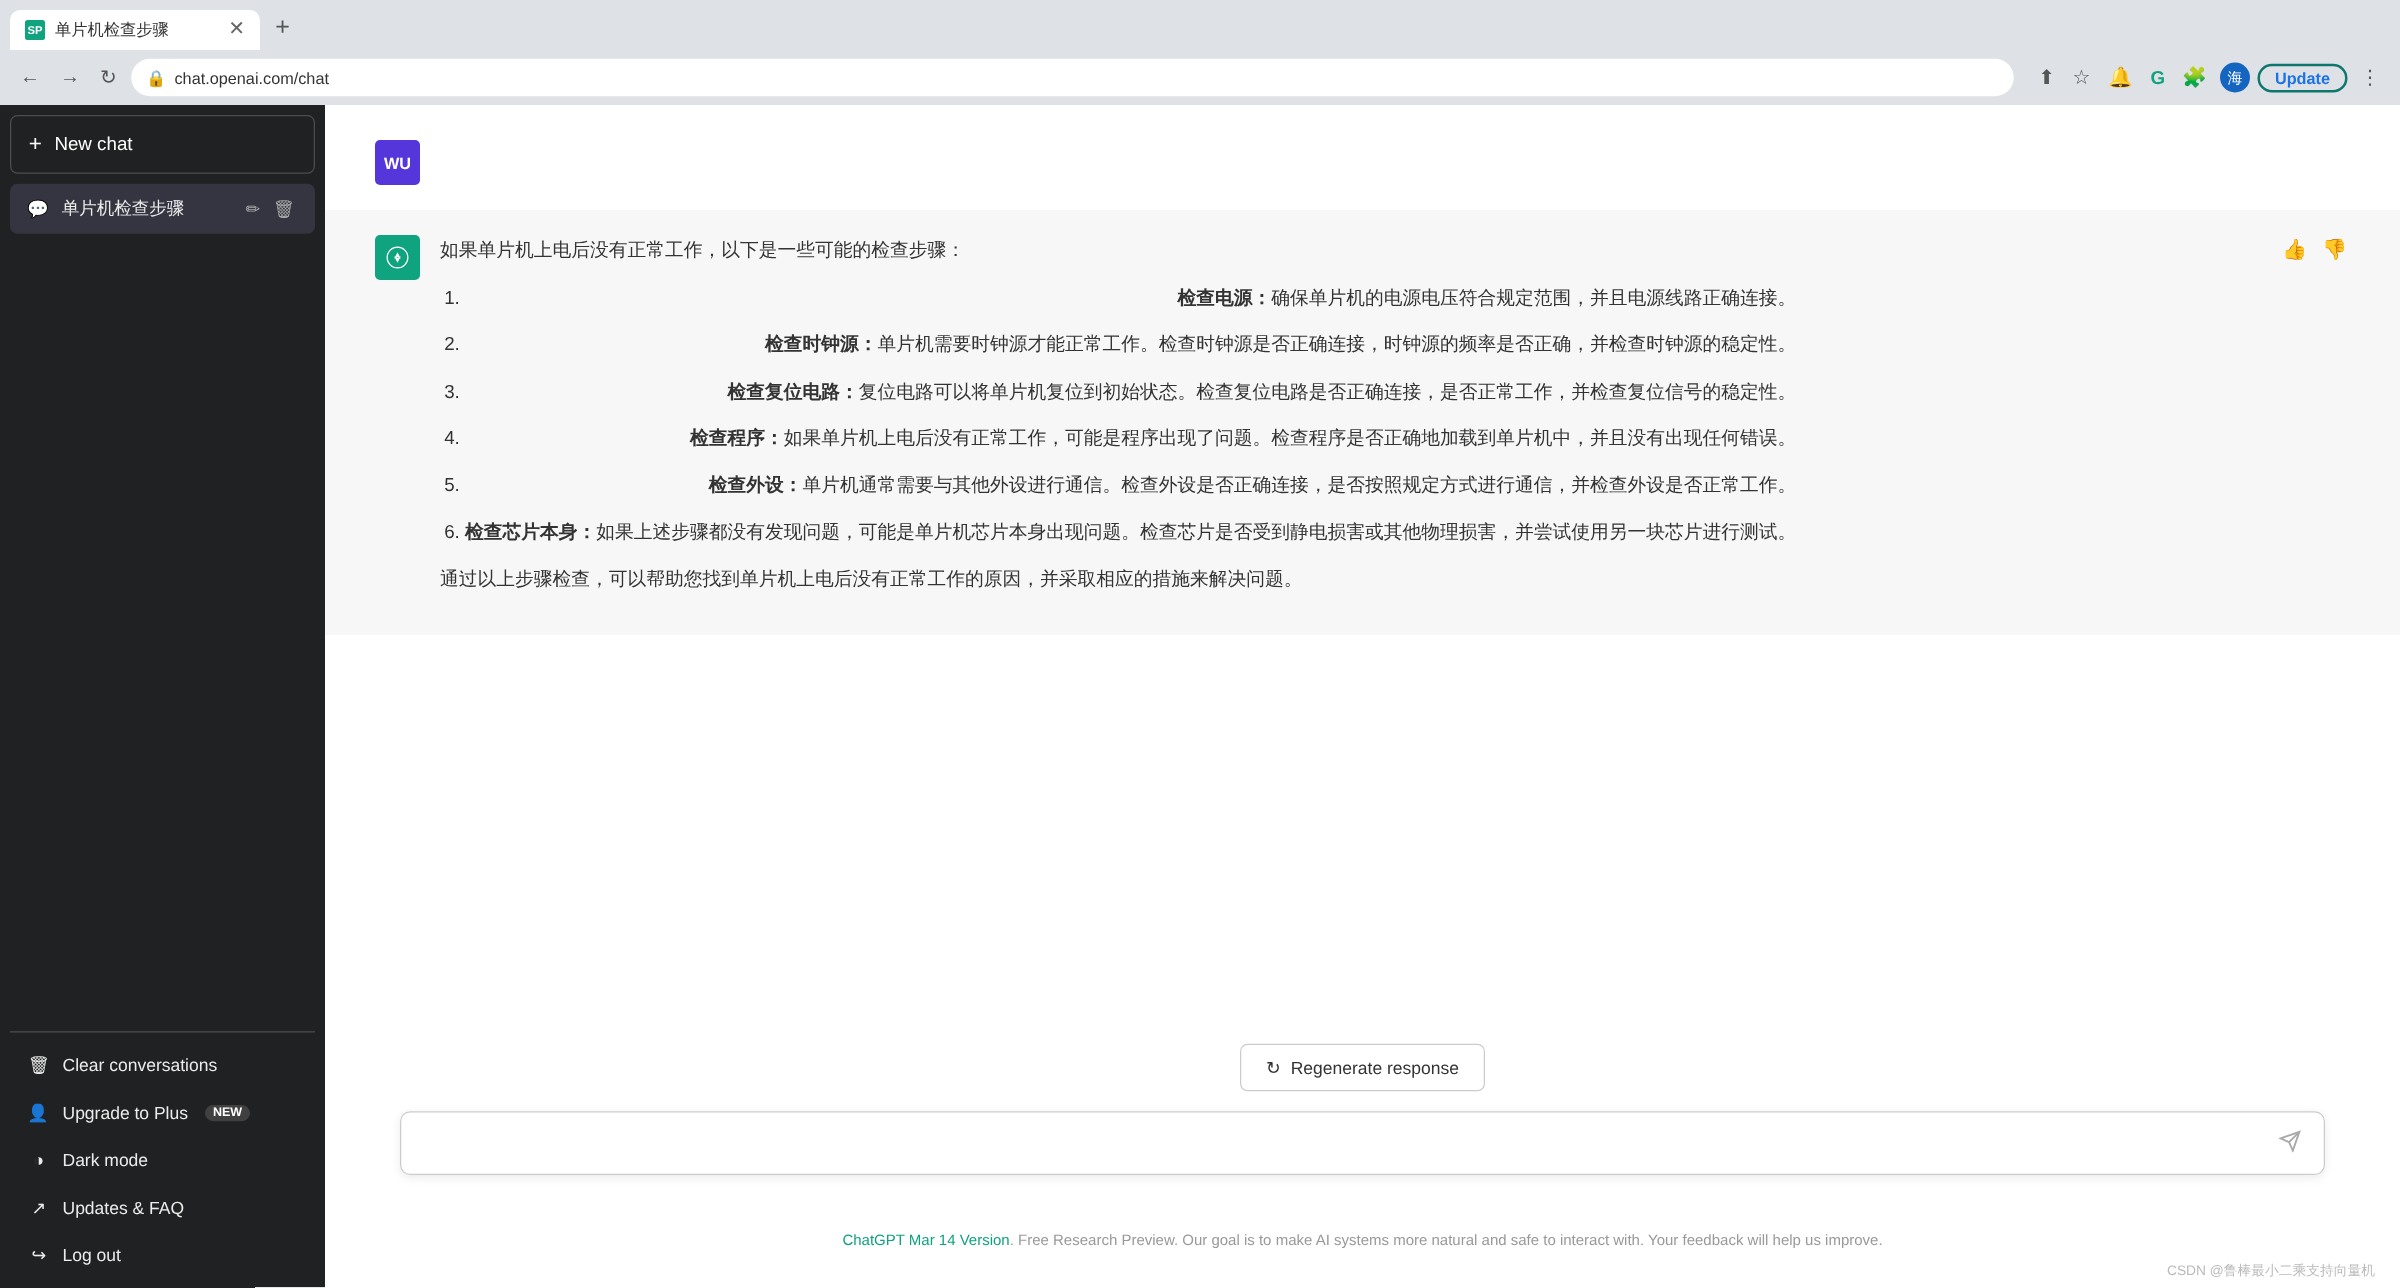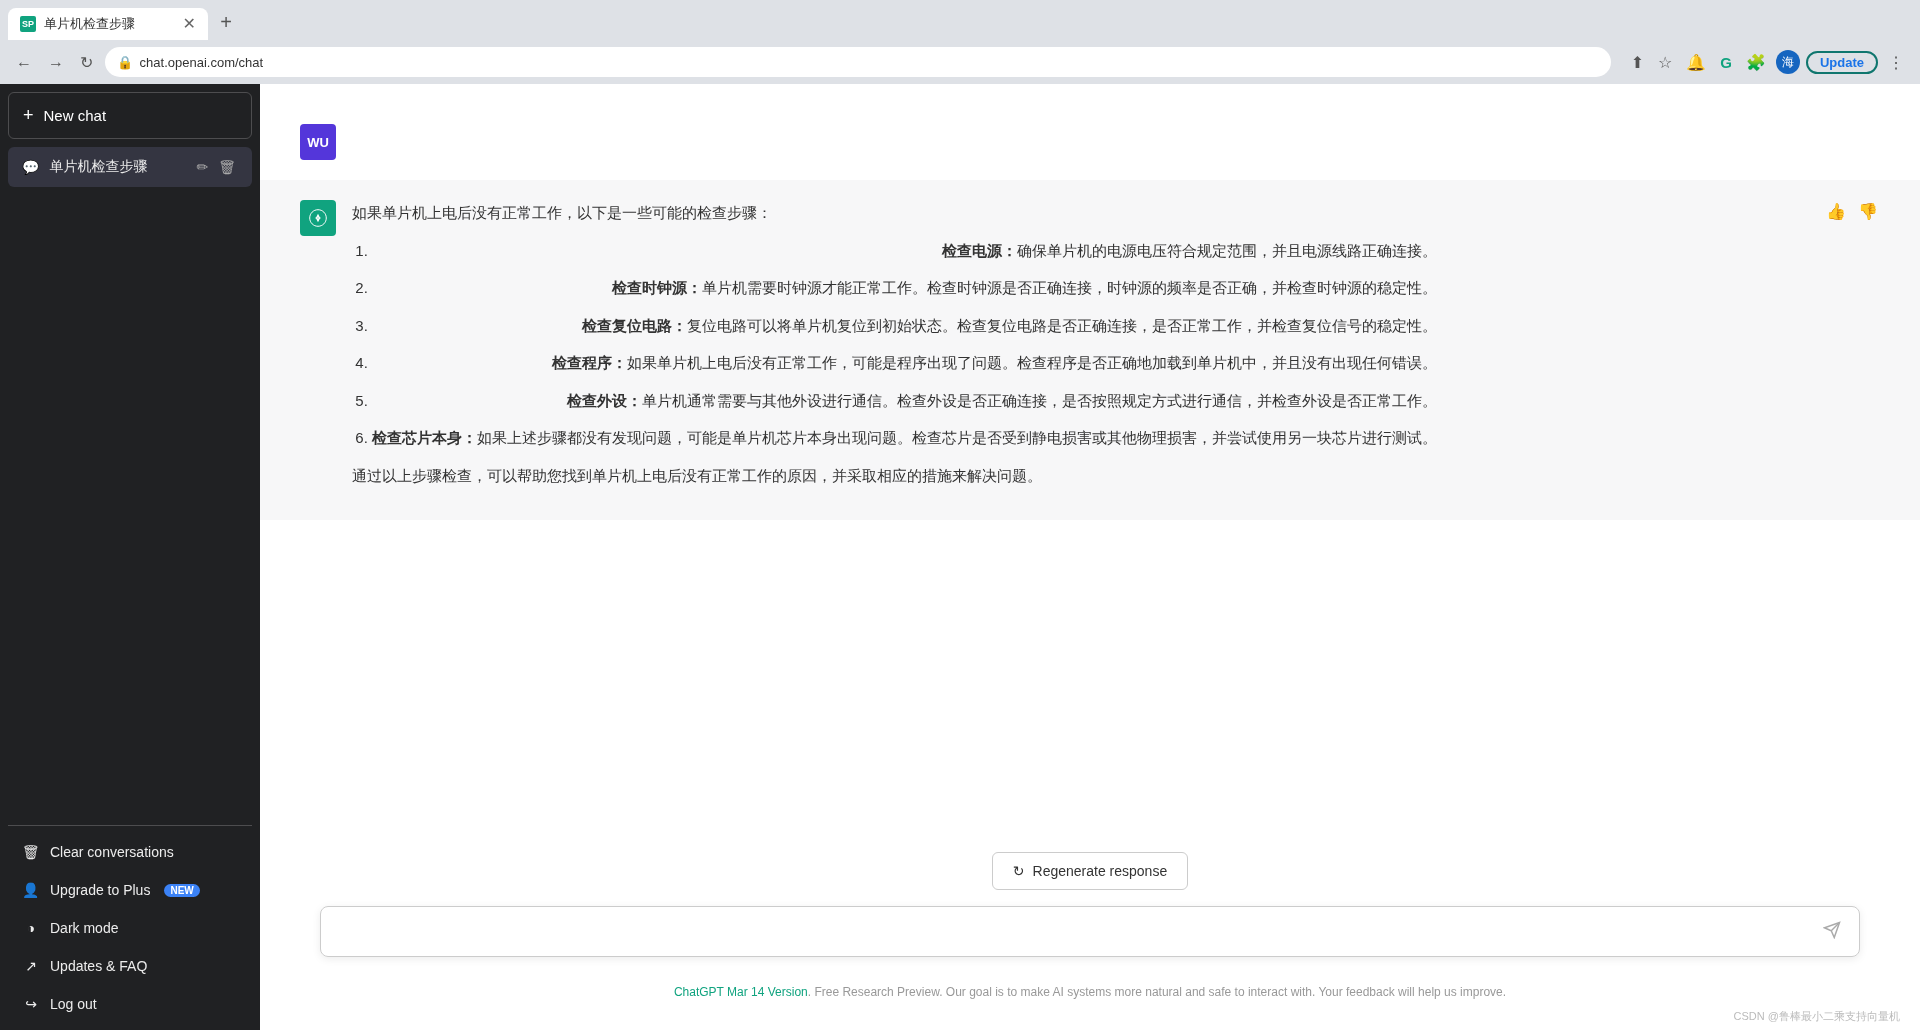--- a/index.html
+++ b/index.html
@@ -33,26 +33,26 @@
     .chat-item { display: flex; align-items: center; padding: 10px 14px; border-radius: 6px; cursor: pointer; color: #ececec; font-size: 14px; gap: 10px; background: #343541; }
     .chat-item-text { flex: 1; overflow: hidden; white-space: nowrap; text-overflow: ellipsis; }
     .chat-item-actions { display: flex; gap: 6px; }
     .chat-item-action-btn { background: none; border: none; color: #aaa; cursor: pointer; font-size: 14px; padding: 2px; }
 
     .sidebar-spacer { flex: 1; }
 
     .sidebar-bottom { border-top: 1px solid #4d4d4f; padding-top: 8px; display: flex; flex-direction: column; gap: 2px; }
     .sidebar-action { display: flex; align-items: center; gap: 10px; padding: 10px 14px; border-radius: 6px; cursor: pointer; color: #ececec; font-size: 14px; }
     .sidebar-action-icon { width: 18px; text-align: center; }
-    .new-badge { background: #3b82f6; color: white; font-size: 10px; padding: 1px 6px; border-radius: 10px; font-weight: bold; margin-left: 4px; }
+    .new-badge { background: #404040; color: white; font-size: 10px; padding: 1px 6px; border-radius: 10px; font-weight: bold; margin-left: 4px; }
 
     
     .main { flex: 1; display: flex; flex-direction: column; background: #fff; overflow: hidden; }
 
-    .chat-messages { flex: 1; overflow-y: auto; padding: 20px 0; }
+    .chat-messages { flex: 1; overflow-y: auto; padding: 8px 0; }
 
     
     .user-message { display: flex; gap: 16px; padding: 20px 40px; background: #fff; }
     .user-avatar { width: 36px; height: 36px; background: #5436DA; border-radius: 4px; display: flex; align-items: center; justify-content: center; color: white; font-size: 13px; font-weight: bold; flex-shrink: 0; }
     .message-content { flex: 1; font-size: 15px; color: #333; line-height: 1.6; padding-top: 6px; }
 
     
     .assistant-message { display: flex; gap: 16px; padding: 20px 40px; background: #f7f7f8; position: relative; }
     .assistant-avatar { width: 36px; height: 36px; background: #10a37f; border-radius: 4px; display: flex; align-items: center; justify-content: center; flex-shrink: 0; }
     .assistant-avatar svg { width: 20px; height: 20px; }
@@ -67,21 +67,21 @@
     
     .regenerate-area { padding: 16px; display: flex; justify-content: center; background: #fff; }
     .regenerate-btn { display: flex; align-items: center; gap: 8px; padding: 10px 20px; border: 1px solid #ccc; border-radius: 6px; background: #fff; cursor: pointer; color: #333; font-size: 14px; }
 
     
     .input-area { padding: 0 60px 20px; }
     .input-box { display: flex; align-items: center; border: 1px solid #ccc; border-radius: 8px; padding: 10px 14px; box-shadow: 0 2px 8px rgba(0,0,0,0.08); }
     .input-field { flex: 1; border: none; outline: none; font-size: 15px; color: #333; resize: none; }
     .send-btn { background: none; border: none; cursor: pointer; color: #aaa; padding: 4px; }
 
-    .footer-text { text-align: center; font-size: 12px; color: #999; padding: 8px 40px; }
+    .footer-text { text-align: center; font-size: 12px; color: #999; padding: 8px 40px; margin-top: 17px; }
     .footer-link { color: #10a37f; text-decoration: none; }
     .footer-watermark { text-align: right; font-size: 11px; color: #bbb; padding: 2px 20px 6px; }
   </style>
 </head>
 <body>
 
 <div class="browser-chrome">
   <div class="tab-bar">
     <div class="tab">
       <div class="tab-favicon">

